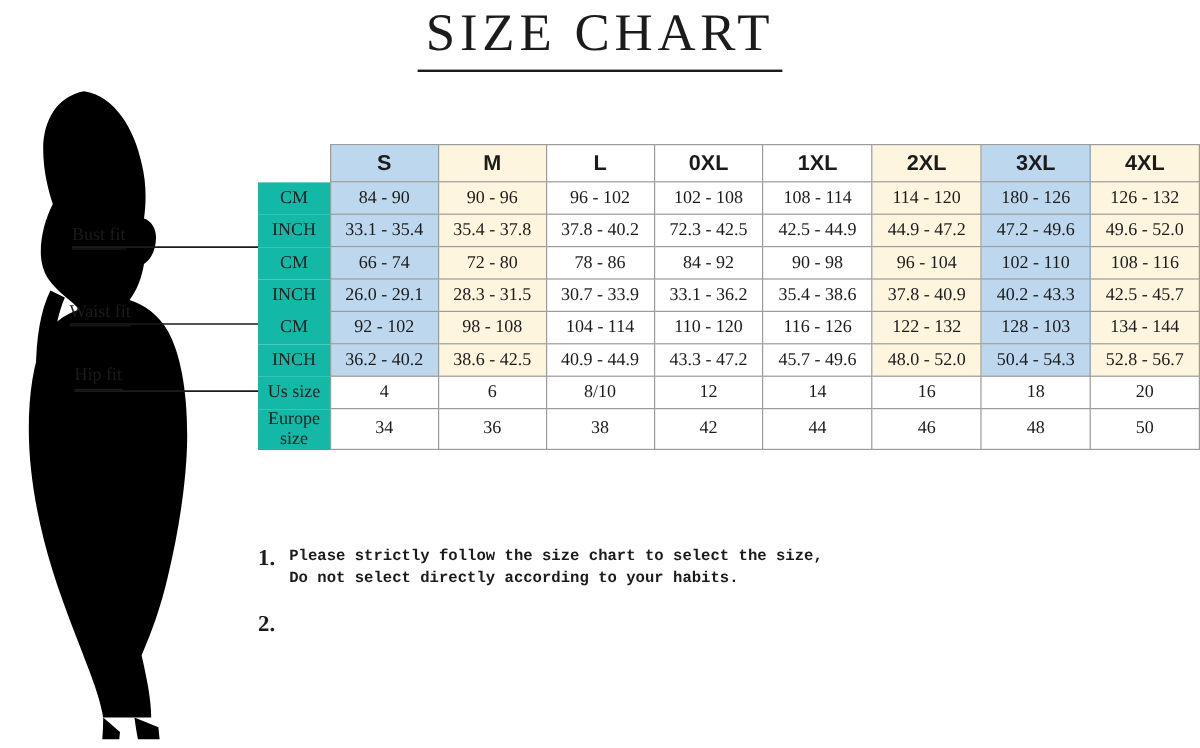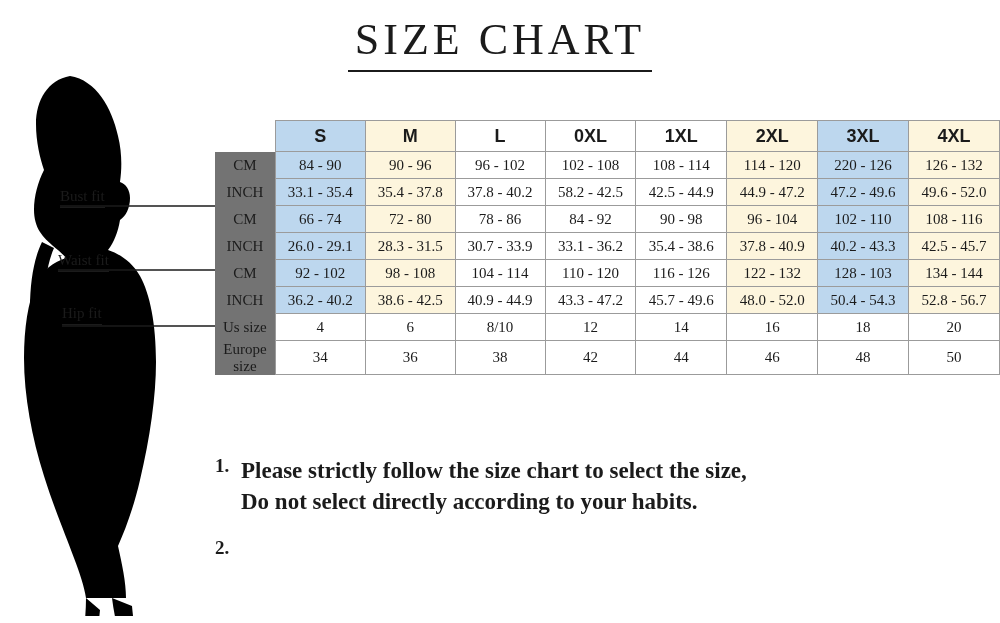--- a/index.html
+++ b/index.html
@@ -18,21 +18,21 @@
   #page {
     position: relative;
     width: 1000px;
     height: 623px;
   }
 
   
   .title-wrap {
     position: absolute;
     left: 348px;
-    top: 16px;
+    top: 4px;
     width: 304px;
     text-align: center;
   }
   .title {
     font-family: "Liberation Serif", serif;
     font-size: 44px;
     letter-spacing: 4px;
     color: #1b1b1b;
     line-height: 1.1;
     white-space: nowrap;
@@ -72,21 +72,21 @@
   }
   .chart-table th {
     font-family: "Liberation Sans", sans-serif;
     font-weight: bold;
     font-size: 18px;
     height: 30px;
   }
   .col-label {
     width: 58px;
     border: none !important;
-    background: #737373;
+    background: #14b8a6;
     font-size: 13px;
     text-align: right;
     padding-right: 6px;
     font-family: "Liberation Serif", serif;
   }
   .corner {
     border: none !important;
     background: #ffffff;
   }
   td.val { width: 95px; }
@@ -123,22 +123,23 @@
   }
   .note-num {
     font-weight: bold;
     font-size: 19px;
     width: 26px;
     flex: 0 0 26px;
     text-align: left;
   }
   .note-body {
     font-weight: bold;
-    font-size: 23px;
+    font-size: 13px;
     line-height: 1.35;
+    font-family: Liberation Mono, monospace;
   }
 </style>
 </head>
 <body>
 
 <div id="page">
 
   <div class="title-wrap">
     <div class="title">SIZE CHART</div>
     <div class="title-rule"></div>
@@ -188,30 +189,30 @@
     <tbody>
 
       <tr>
         <td class="col-label">CM</td>
         <td class="val blue">84 - 90</td>
         <td class="val cream">90 - 96</td>
         <td class="val white">96 - 102</td>
         <td class="val white">102 - 108</td>
         <td class="val white">108 - 114</td>
         <td class="val cream">114 - 120</td>
-        <td class="val blue">220 - 126</td>
+        <td class="val blue">180 - 126</td>
         <td class="val cream">126 - 132</td>
       </tr>
 
       <tr>
         <td class="col-label">INCH</td>
         <td class="val blue">33.1 - 35.4</td>
         <td class="val cream">35.4 - 37.8</td>
         <td class="val white">37.8 - 40.2</td>
-        <td class="val white">58.2 - 42.5</td>
+        <td class="val white">72.3 - 42.5</td>
         <td class="val white">42.5 - 44.9</td>
         <td class="val cream">44.9 - 47.2</td>
         <td class="val blue">47.2 - 49.6</td>
         <td class="val cream">49.6 - 52.0</td>
       </tr>
 
       <tr>
         <td class="col-label">CM</td>
         <td class="val blue">66 - 74</td>
         <td class="val cream">72 - 80</td>

